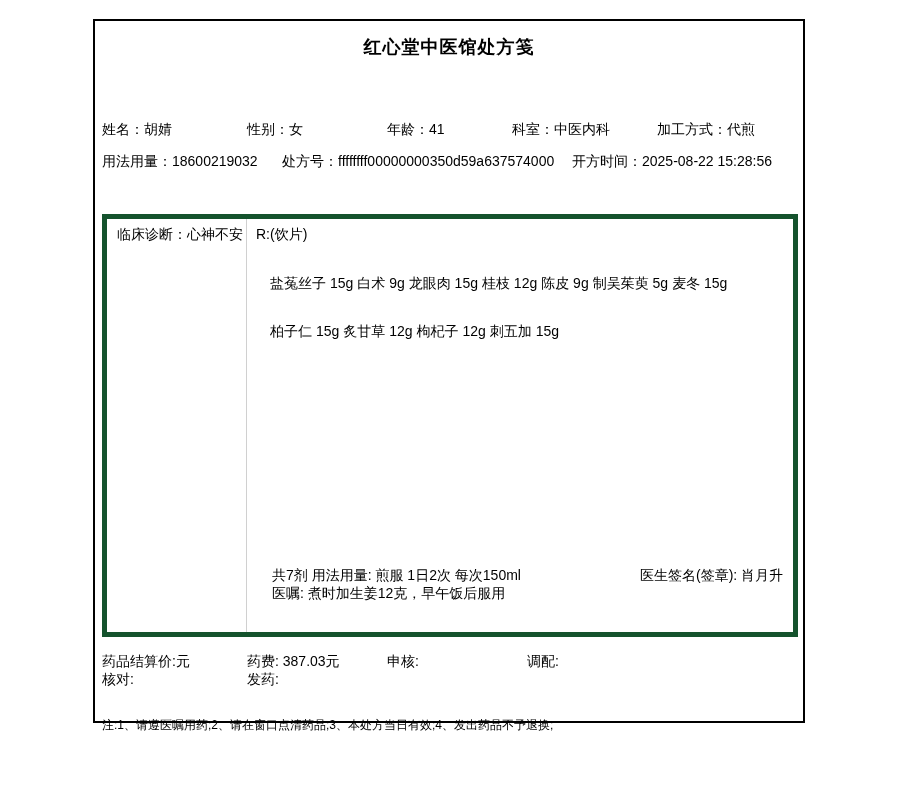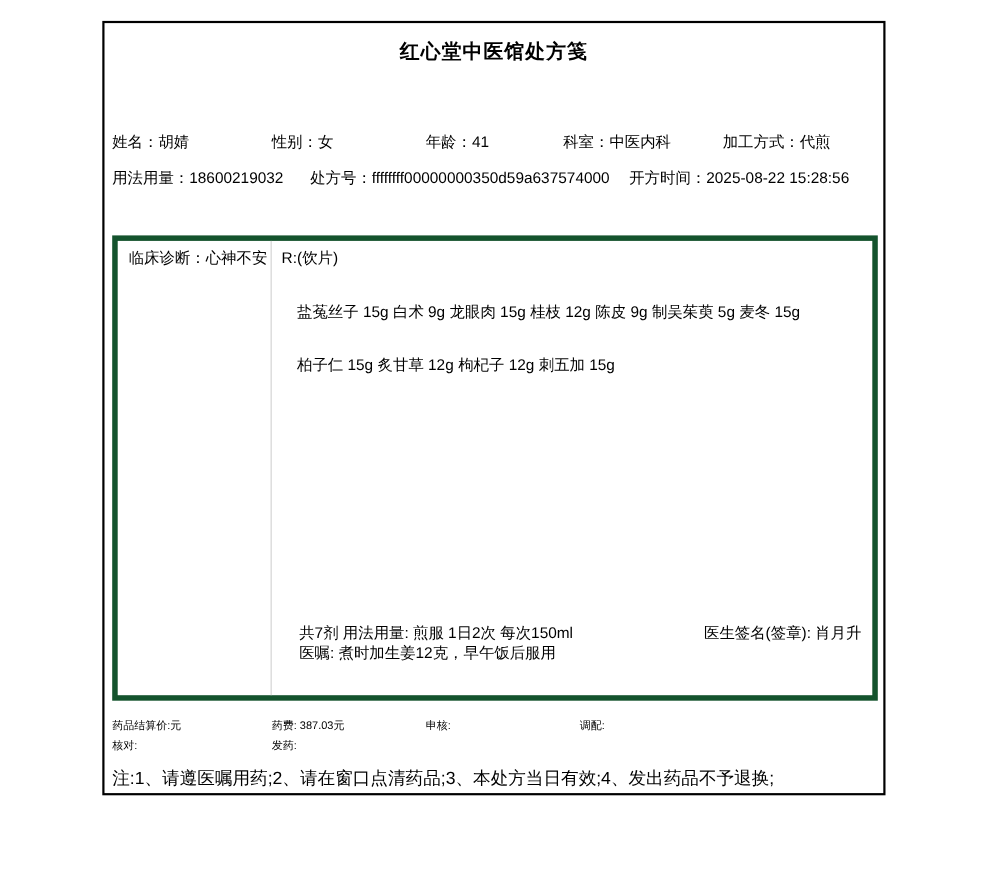--- a/index.html
+++ b/index.html
@@ -105,36 +105,36 @@
     position: absolute;
     left: 368px;
     top: 0;
     white-space: pre;
   }
   .footer-row {
     position: absolute;
     left: 7px;
     right: 7px;
     display: flex;
-    font-size: 10px;
+    font-size: 14px;
     line-height: 18px;
     white-space: pre;
   }
   .footer-row1 { top: 631px; }
   .footer-row2 { top: 649px; }
   .footer-row1 > span.cell:nth-of-type(1) { width: 145px; }
   .footer-row1 > span.cell:nth-of-type(2) { width: 140px; }
   .footer-row1 > span.cell:nth-of-type(3) { width: 140px; }
   .footer-row2 > span.cell:nth-of-type(1) { width: 145px; }
   .footer-note {
     position: absolute;
     left: 7px;
     right: 7px;
-    top: 679px;
-    font-size: 16px;
+    top: 695px;
+    font-size: 12px;
     line-height: 18px;
   }
 </style>
 </head>
 <body>
 
 <div class="stage">
   <div class="page-border">
 
     <div class="title">红心堂中医馆处方笺</div>

